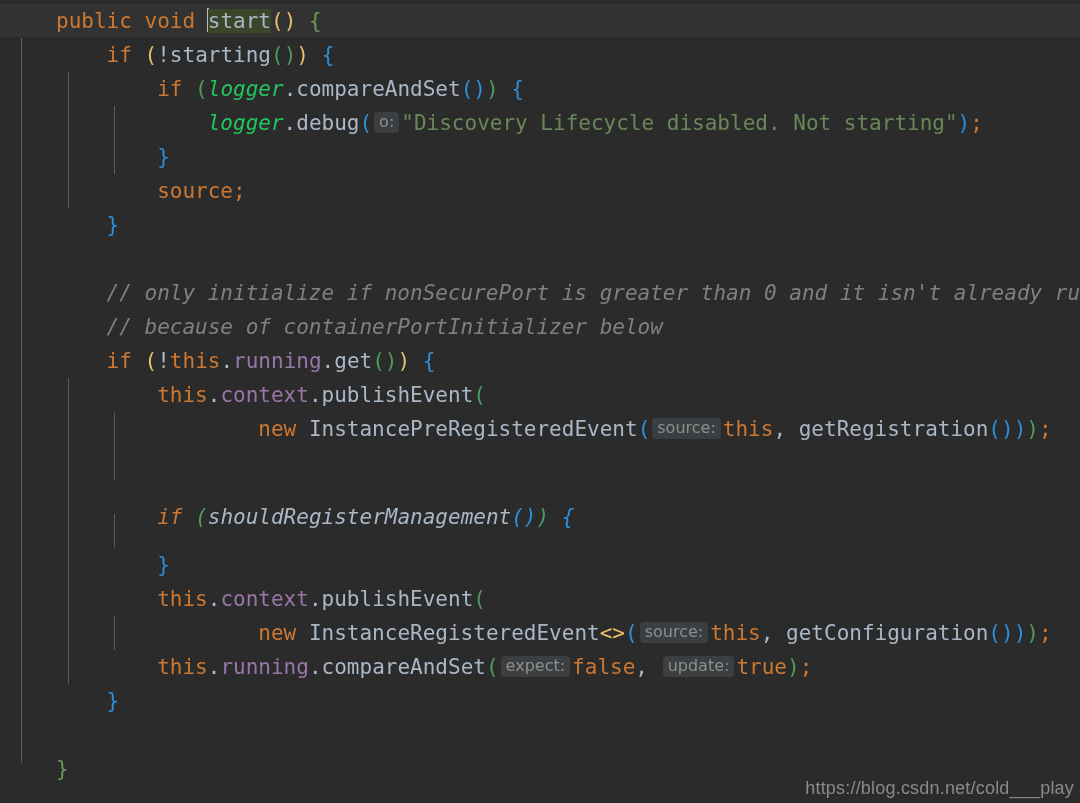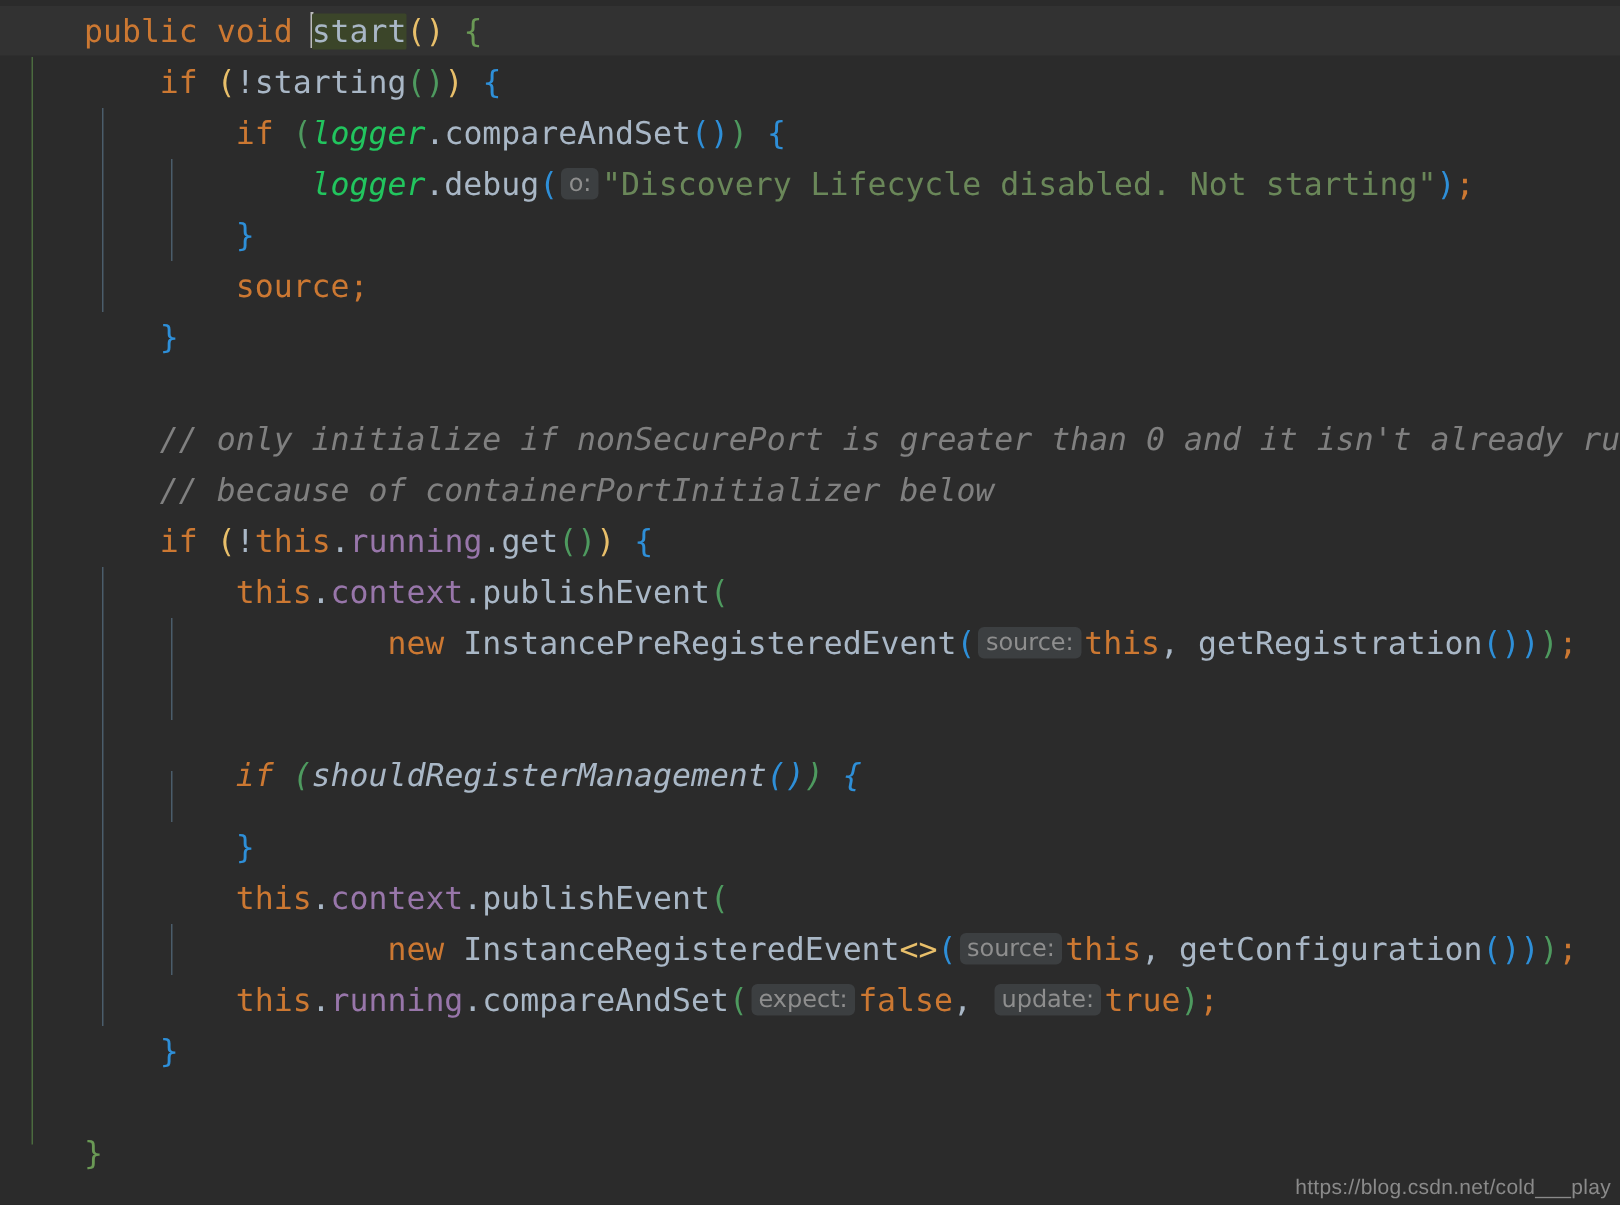--- a/index.html
+++ b/index.html
@@ -93,21 +93,21 @@
     line-height: 18px;
     vertical-align: 3px;
     margin: 0 2px;
     font-family: "DejaVu Sans", "Liberation Sans", sans-serif;
   }
   .watermark {
     position: absolute;
     right: 6px;
     bottom: 4px;
     color: #8a8a8a;
-    font-size: 14px;
+    font-size: 18px;
     font-family: "Liberation Sans", "DejaVu Sans", sans-serif;
     letter-spacing: 0.2px;
   }
 </style>
 </head>
 <body>
 
 <div id="editor">
 
   <div class="cur-line-bg" style="top:4px;"></div>

